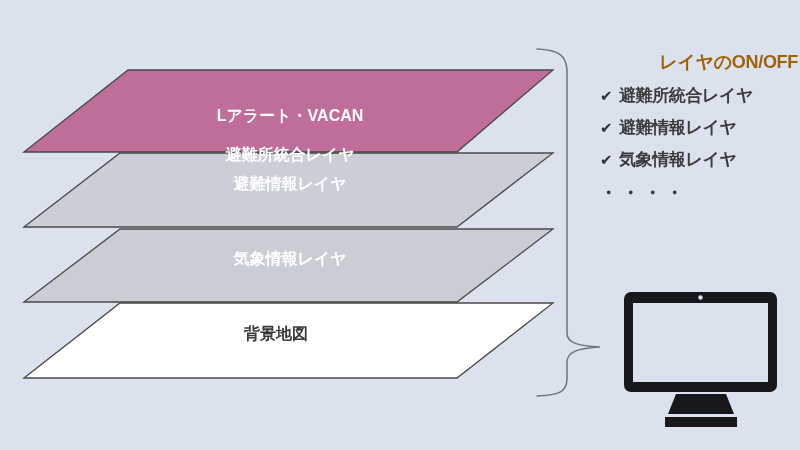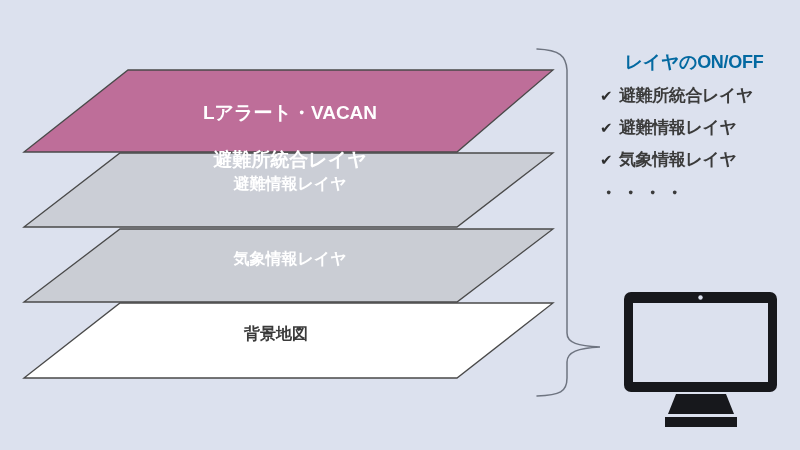--- a/index.html
+++ b/index.html
@@ -42,24 +42,24 @@
   }
   #legend {
     position: absolute;
     left: 596px;
     top: 50px;
     width: 204px;
   }
   #legend-title {
     font-size: 18px;
     font-weight: bold;
-    color: #0369a1;
-    text-align: center;
+    color: #a16207;
+    text-align: right;
     letter-spacing: -0.3px;
-    margin: 0 12px 10px 4px;
+    margin: 0 2px 10px 4px;
   }
   .legend-row {
     display: flex;
     align-items: center;
     margin: 0 0 9px 0;
     font-size: 17px;
     font-weight: bold;
     color: #3b3b3b;
     letter-spacing: -0.4px;
   }
@@ -86,21 +86,21 @@
 
 <div id="stage">
 
   <svg class="layer-svg" viewBox="0 0 800 450">
     <polygon points="24,378 120,303 553,303 457,378" fill="#FFFFFF" stroke="#4A4A4A" stroke-width="1.3"></polygon>
     <polygon points="24,302 120,229 553,229 457,302" fill="#CACDD4" stroke="#4A4A4A" stroke-width="1.3"></polygon>
     <polygon points="24,227 120,153 553,153 457,227" fill="#CBCED6" stroke="#4A4A4A" stroke-width="1.3"></polygon>
     <polygon points="24,152 128,70 553,70 457,152" fill="#BE6E99" stroke="#4A4A4A" stroke-width="1.3"></polygon>
   </svg>
 
-  <div class="layer-label label-light" style="left:190px; top:78px; width:200px; font-size:19px;">
+  <div class="layer-label label-light" style="left:190px; top:86px; width:200px; font-size:16px;">
     <div>Lアラート・VACAN</div>
     <div>避難所統合レイヤ</div>
   </div>
 
   <div class="layer-label label-light" style="left:190px; top:174px; width:200px; font-size:16px;">避難情報レイヤ</div>
 
   <div class="layer-label label-light" style="left:190px; top:249px; width:200px; font-size:16px;">気象情報レイヤ</div>
 
   <div class="layer-label label-dark" style="left:176px; top:324px; width:200px; font-size:16px;">背景地図</div>
 

